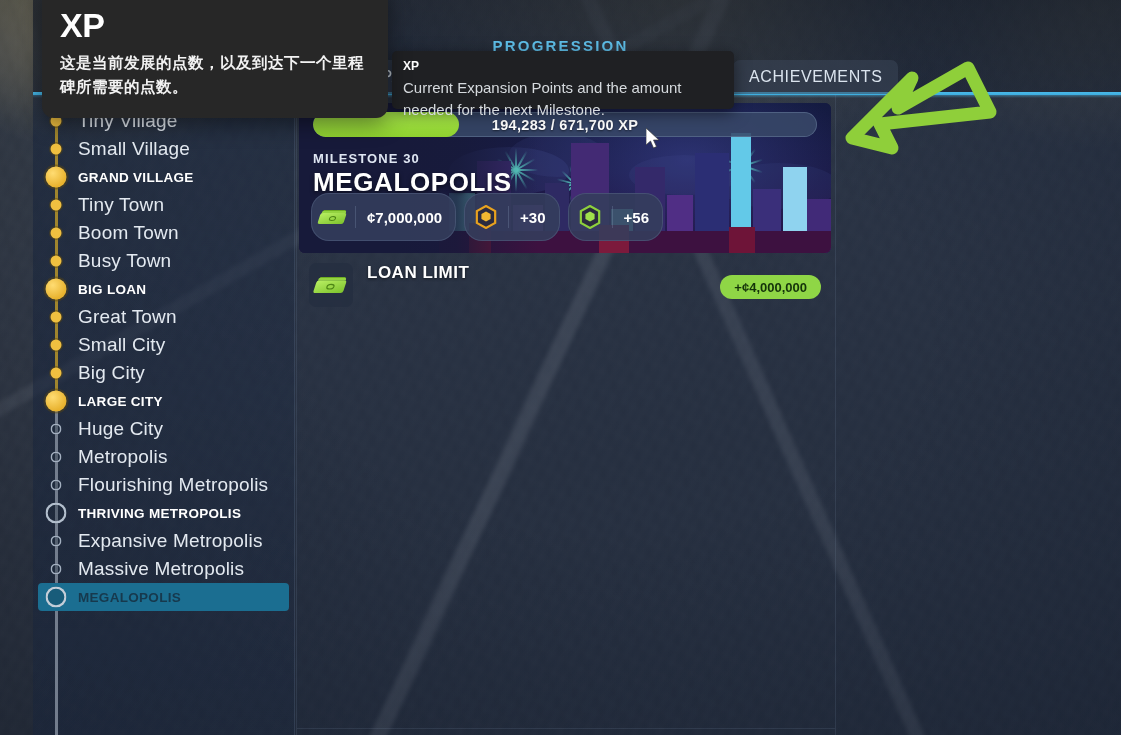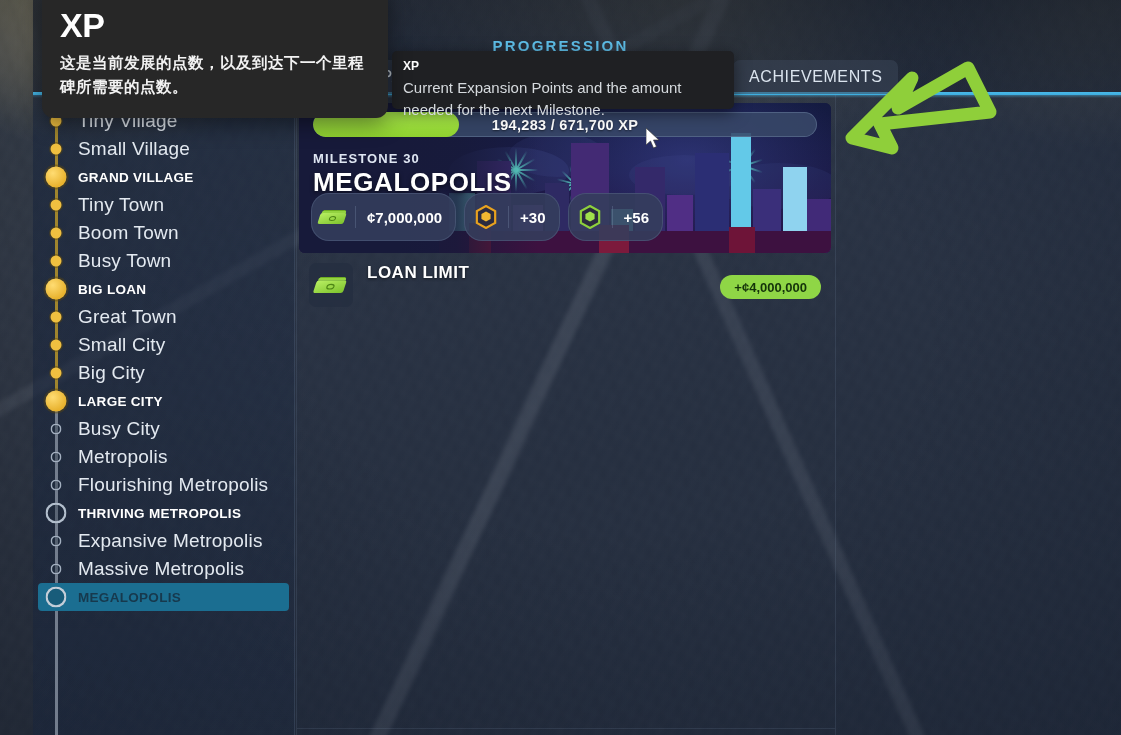--- a/index.html
+++ b/index.html
@@ -351,21 +351,21 @@
       <div class="ms-row">
         <div class="ms-dot dot-small-done"></div>
         <div class="ms-label">Big City</div>
       </div>
       <div class="ms-row major">
         <div class="ms-dot dot-major-done"></div>
         <div class="ms-label">LARGE CITY</div>
       </div>
       <div class="ms-row">
         <div class="ms-dot dot-small-todo"></div>
-        <div class="ms-label">Busy City</div>
+        <div class="ms-label">Huge City</div>
       </div>
       <div class="ms-row">
         <div class="ms-dot dot-small-todo"></div>
         <div class="ms-label">Metropolis</div>
       </div>
       <div class="ms-row">
         <div class="ms-dot dot-small-todo"></div>
         <div class="ms-label">Flourishing Metropolis</div>
       </div>
       <div class="ms-row major">

